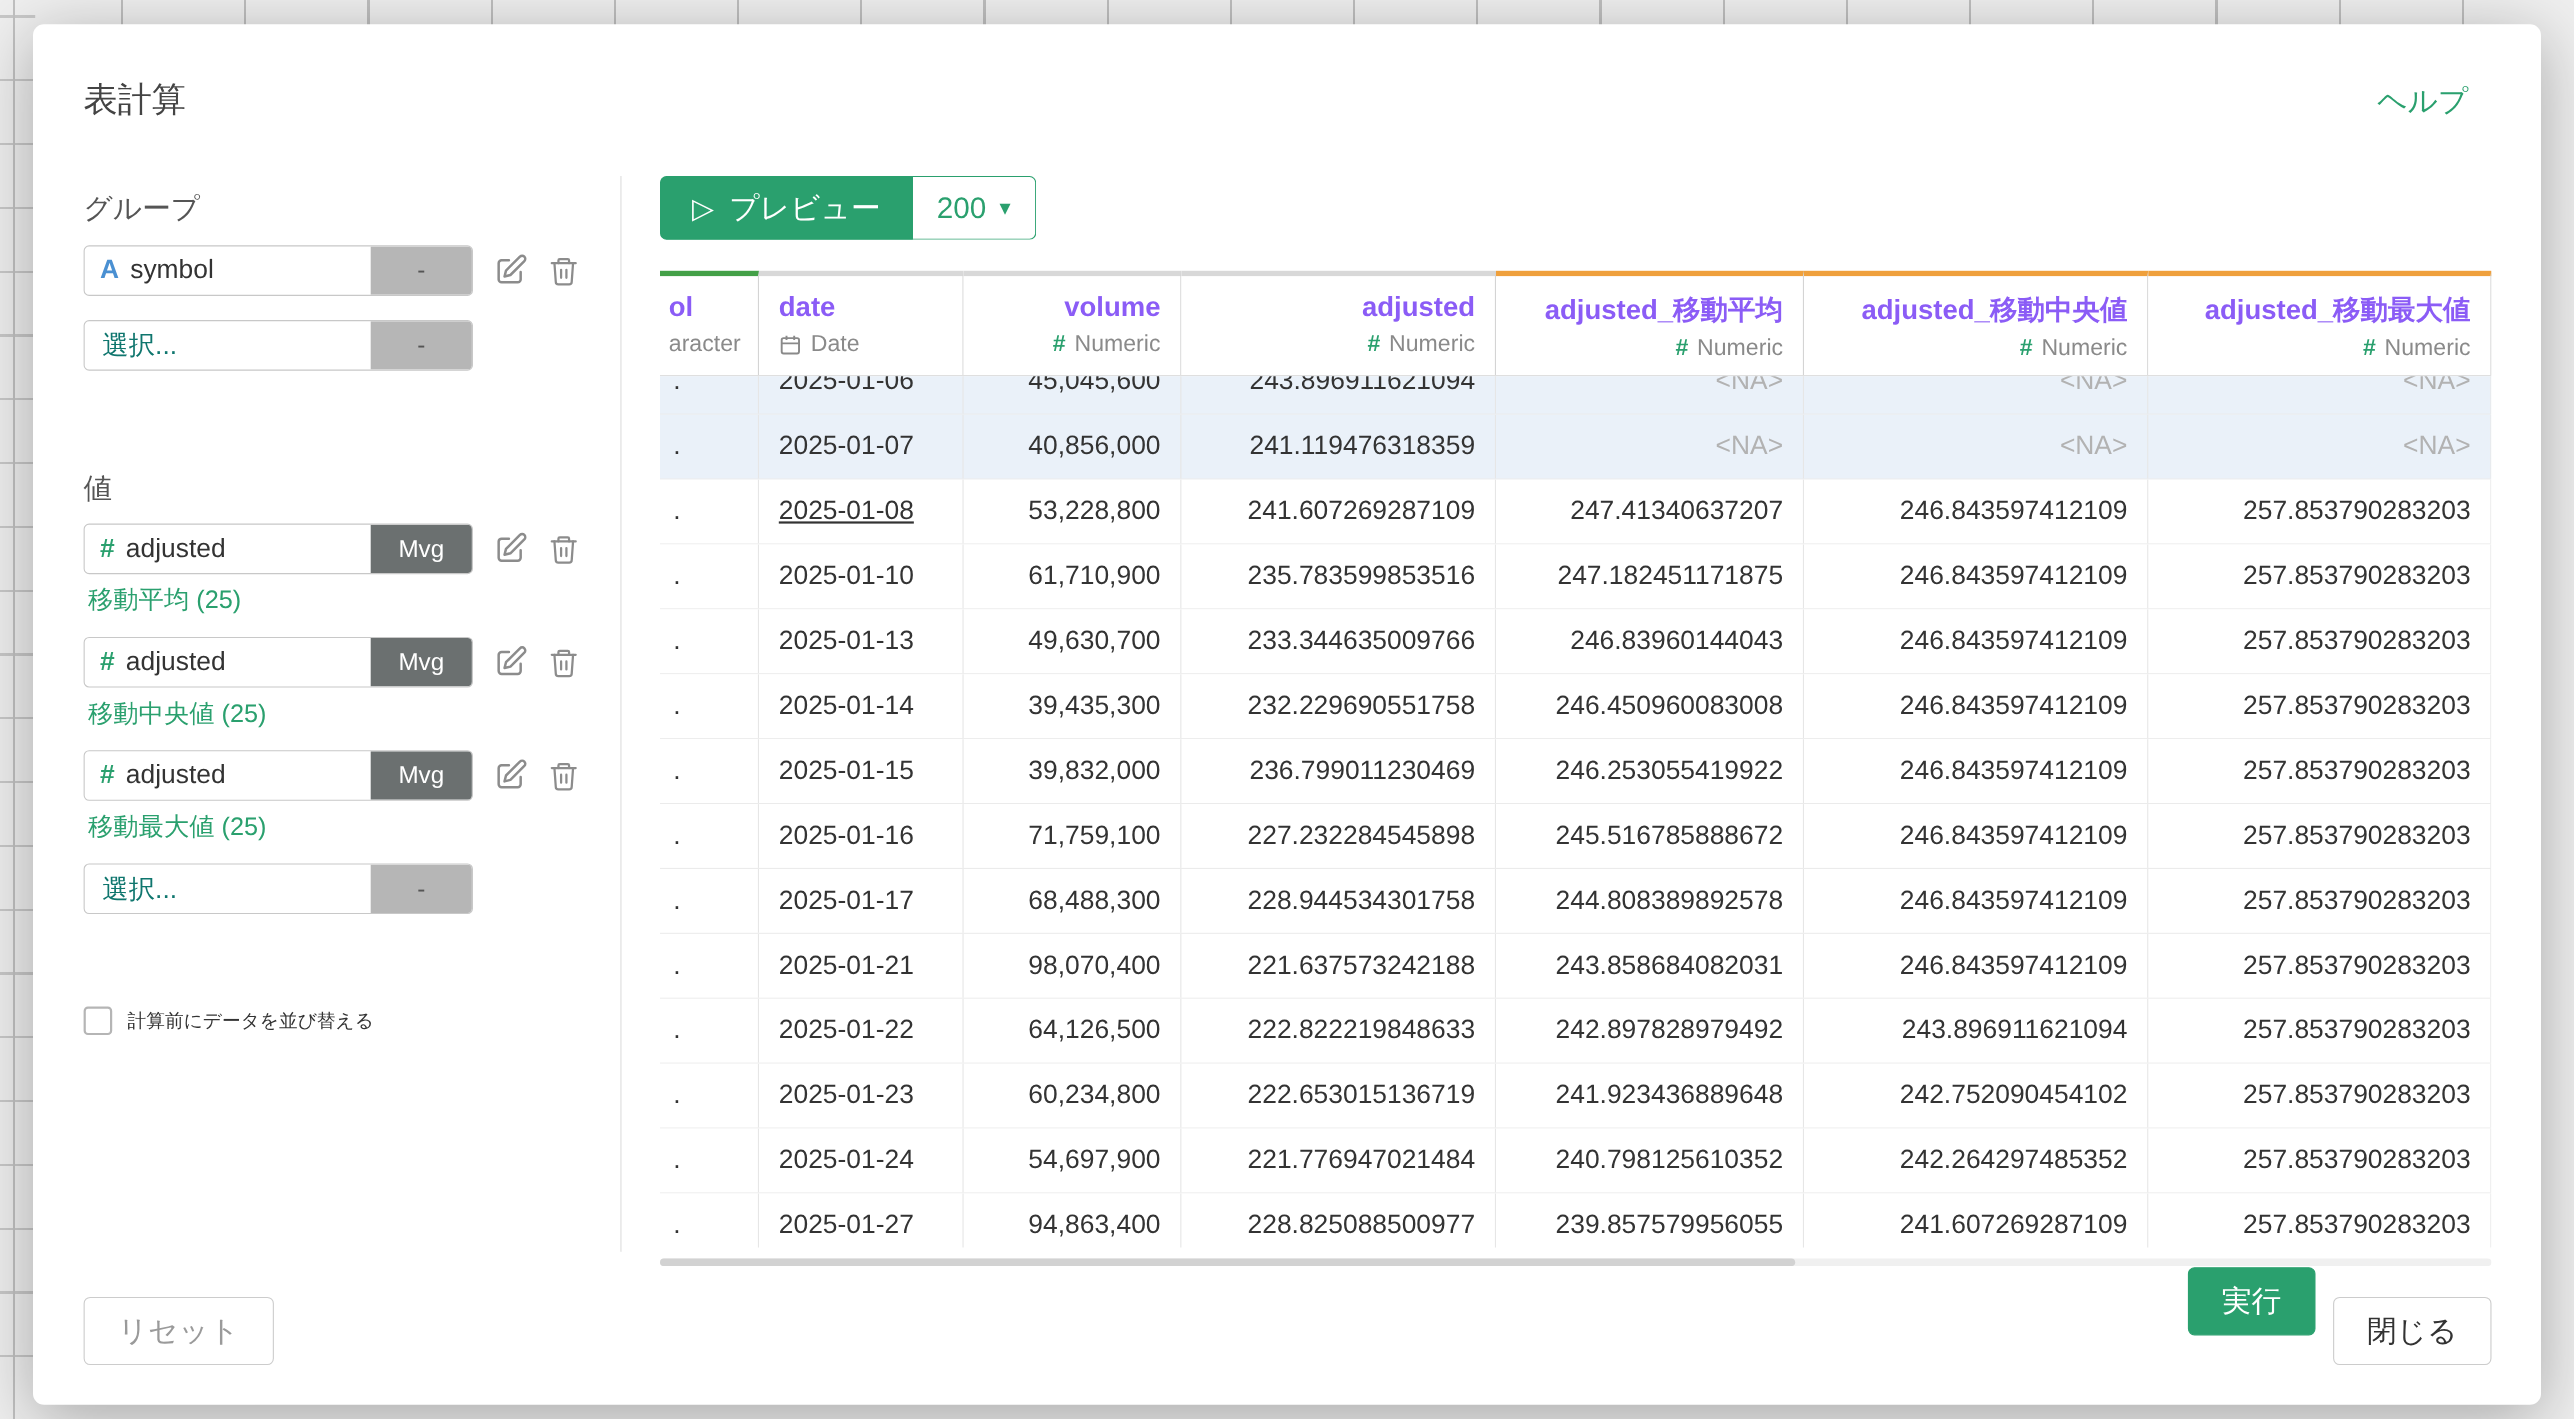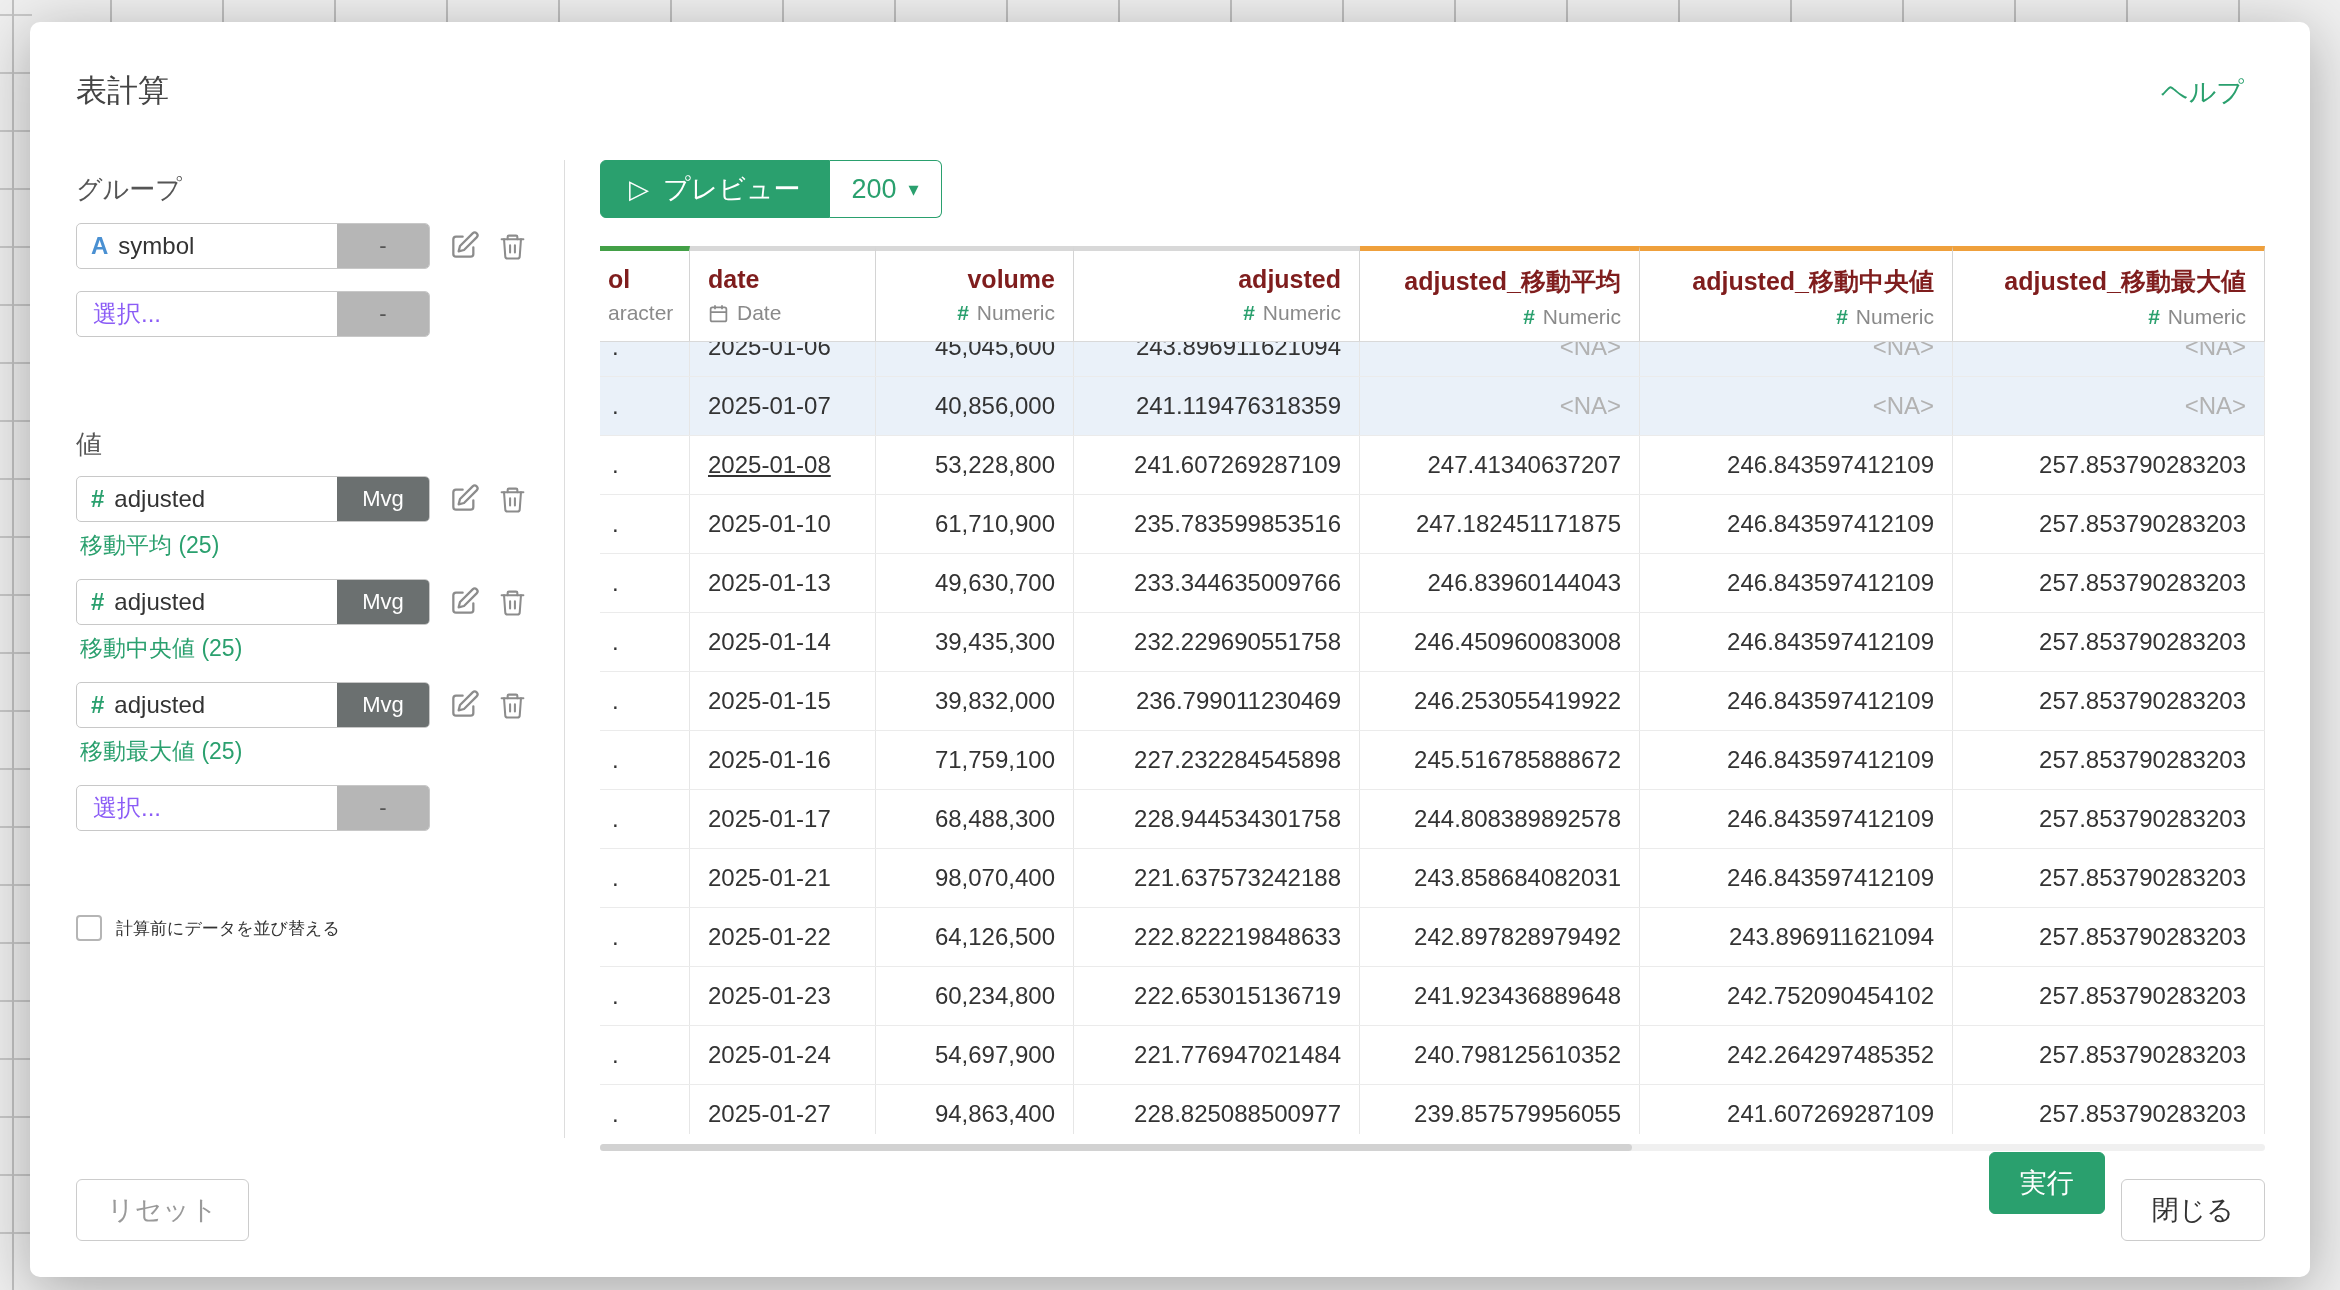--- a/index.html
+++ b/index.html
@@ -37,21 +37,21 @@
   .control-row{display:flex;align-items:center;margin-bottom:22px;}
   .control-row.tight{margin-bottom:8px;}
   .control{
     display:flex;align-items:center;width:354px;height:46px;
     border:1px solid #c8c8c8;border-radius:5px;background:#fff;
     box-sizing:border-box;overflow:hidden;cursor:pointer;
   }
   .type-letter{color:var(--char-icon-blue,#4a90d2);font-weight:bold;font-size:24px;margin:0 10px 0 14px;}
   .type-hash{color:var(--accent-green,#2aa06e);font-weight:bold;font-size:24px;margin:0 10px 0 14px;}
   .control-text{flex:1;font-size:24px;color:#333;white-space:nowrap;overflow:hidden;}
-  .control-text.placeholder{color:#8b5cf6;margin-left:16px;}
+  .control-text.placeholder{color:#0f766e;margin-left:16px;}
   .seg{width:92px;align-self:stretch;display:flex;align-items:center;justify-content:center;font-size:22px;cursor:pointer;}
   .seg-light{background:var(--badge-light-bg,#b6b6b6);color:#555;}
   .seg-dark{background:var(--badge-dark-bg,#6b7070);color:#fff;}
   .icon-btn{margin-left:18px;display:inline-flex;cursor:pointer;line-height:0;}
   .value-detail{font-size:23px;color:var(--accent-green,#2aa06e);margin:0 0 18px 4px;}
   .checkbox-row{display:flex;align-items:center;margin-top:84px;cursor:pointer;}
   .checkbox{width:26px;height:26px;border:2px solid #b5b5b5;border-radius:4px;background:#fff;margin-right:14px;box-sizing:border-box;}
   .checkbox-label{font-size:17px;color:#333;}
   
   .btn{height:62px;border-radius:6px;font-size:27px;padding:0 30px;font-family:inherit;cursor:pointer;}
@@ -79,21 +79,21 @@
   .table{width:1665px;overflow:hidden;}
   .thead{display:flex;border-bottom:1px solid #d9d9d9;}
   .th{
     box-sizing:border-box;border-right:1px solid #d4d4d4;
     border-top:5px solid #d8d8d8;padding:14px 18px 12px;cursor:pointer;background:#fff;
   }
   .th:first-child{padding-left:8px;}
   .accent-green{border-top-color:var(--column-accent-green,#43a047);}
   .accent-orange{border-top-color:var(--column-accent-orange,#efa03c);}
   .accent-gray{border-top-color:#d8d8d8;}
-  .th-name{font-size:25px;font-weight:bold;color:#7f1d1d;white-space:nowrap;overflow:hidden;}
+  .th-name{font-size:25px;font-weight:bold;color:#8b5cf6;white-space:nowrap;overflow:hidden;}
   .th-type{margin-top:7px;font-size:21px;color:#8a8a8a;display:flex;align-items:center;gap:8px;white-space:nowrap;}
   .th.align-right{text-align:right;}
   .th.align-right .th-type{justify-content:flex-end;}
   .hash{color:var(--accent-green,#2aa06e);font-weight:bold;}
   .tbody-viewport{overflow:hidden;height:792px;}
   .tbody{margin-top:-24px;}
   .tr{display:flex;border-bottom:1px solid #ebebeb;background:#fff;}
   .tr.na-row{background:var(--na-row-bg,#eaf1f9);}
   .td{
     box-sizing:border-box;height:58px;line-height:57px;font-size:24px;color:#333;

